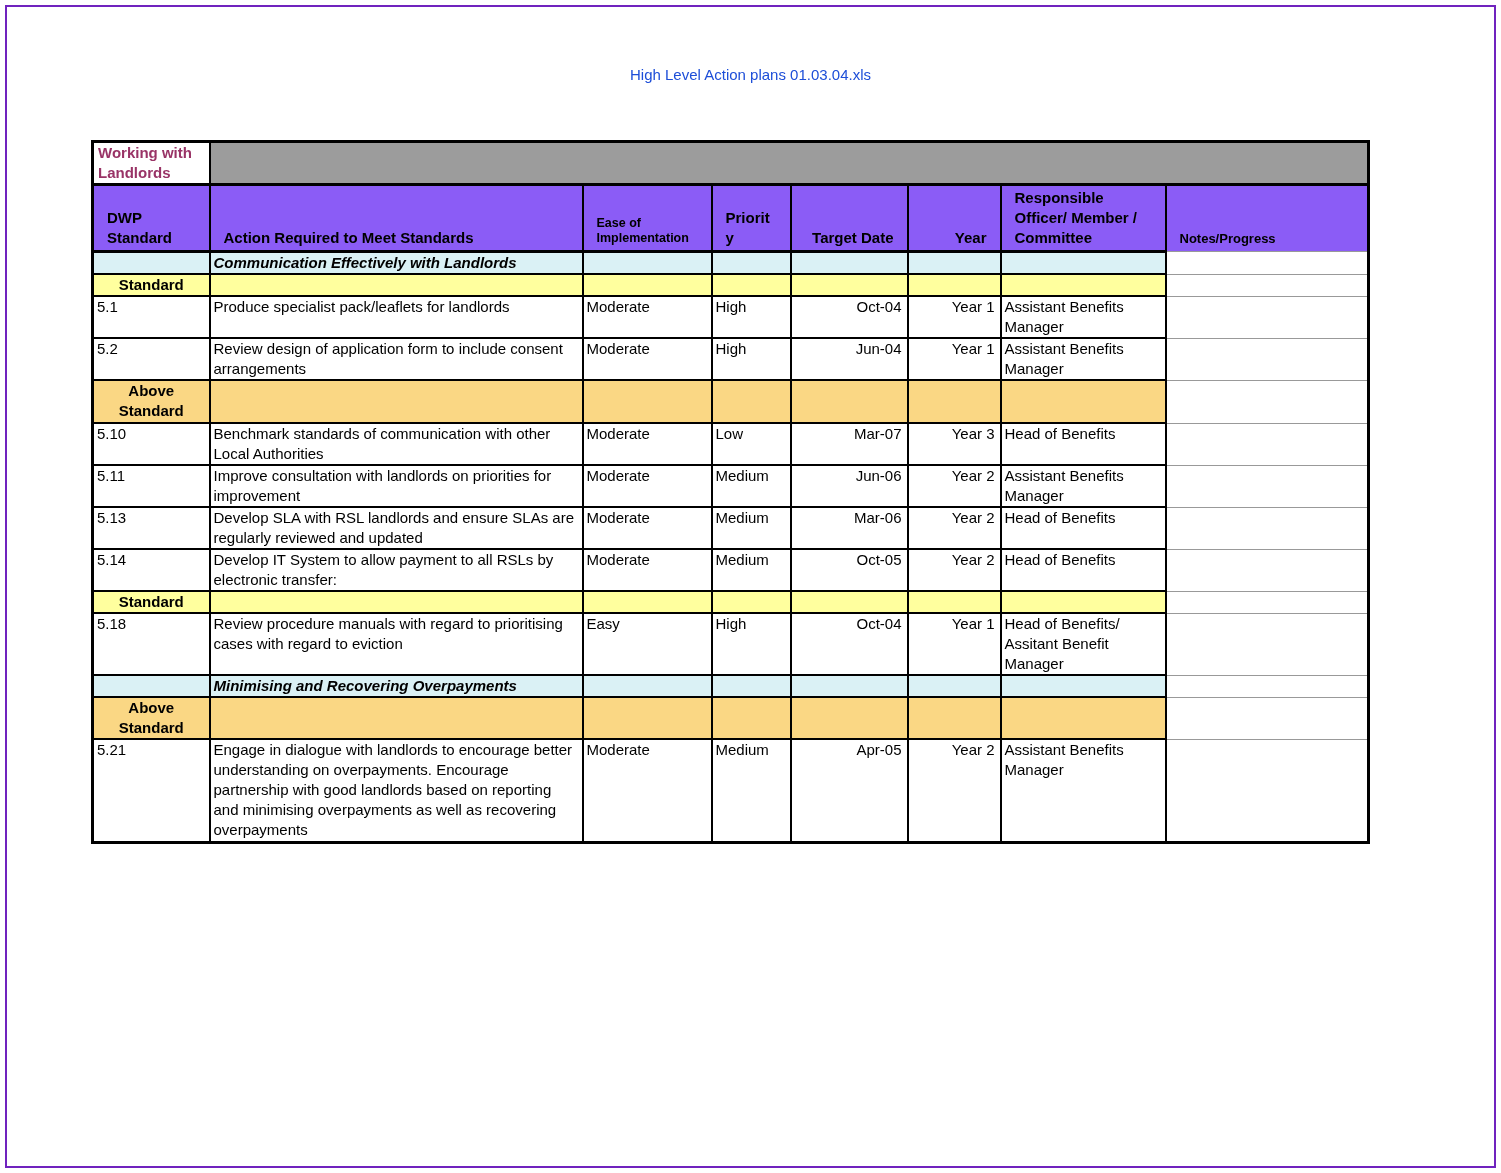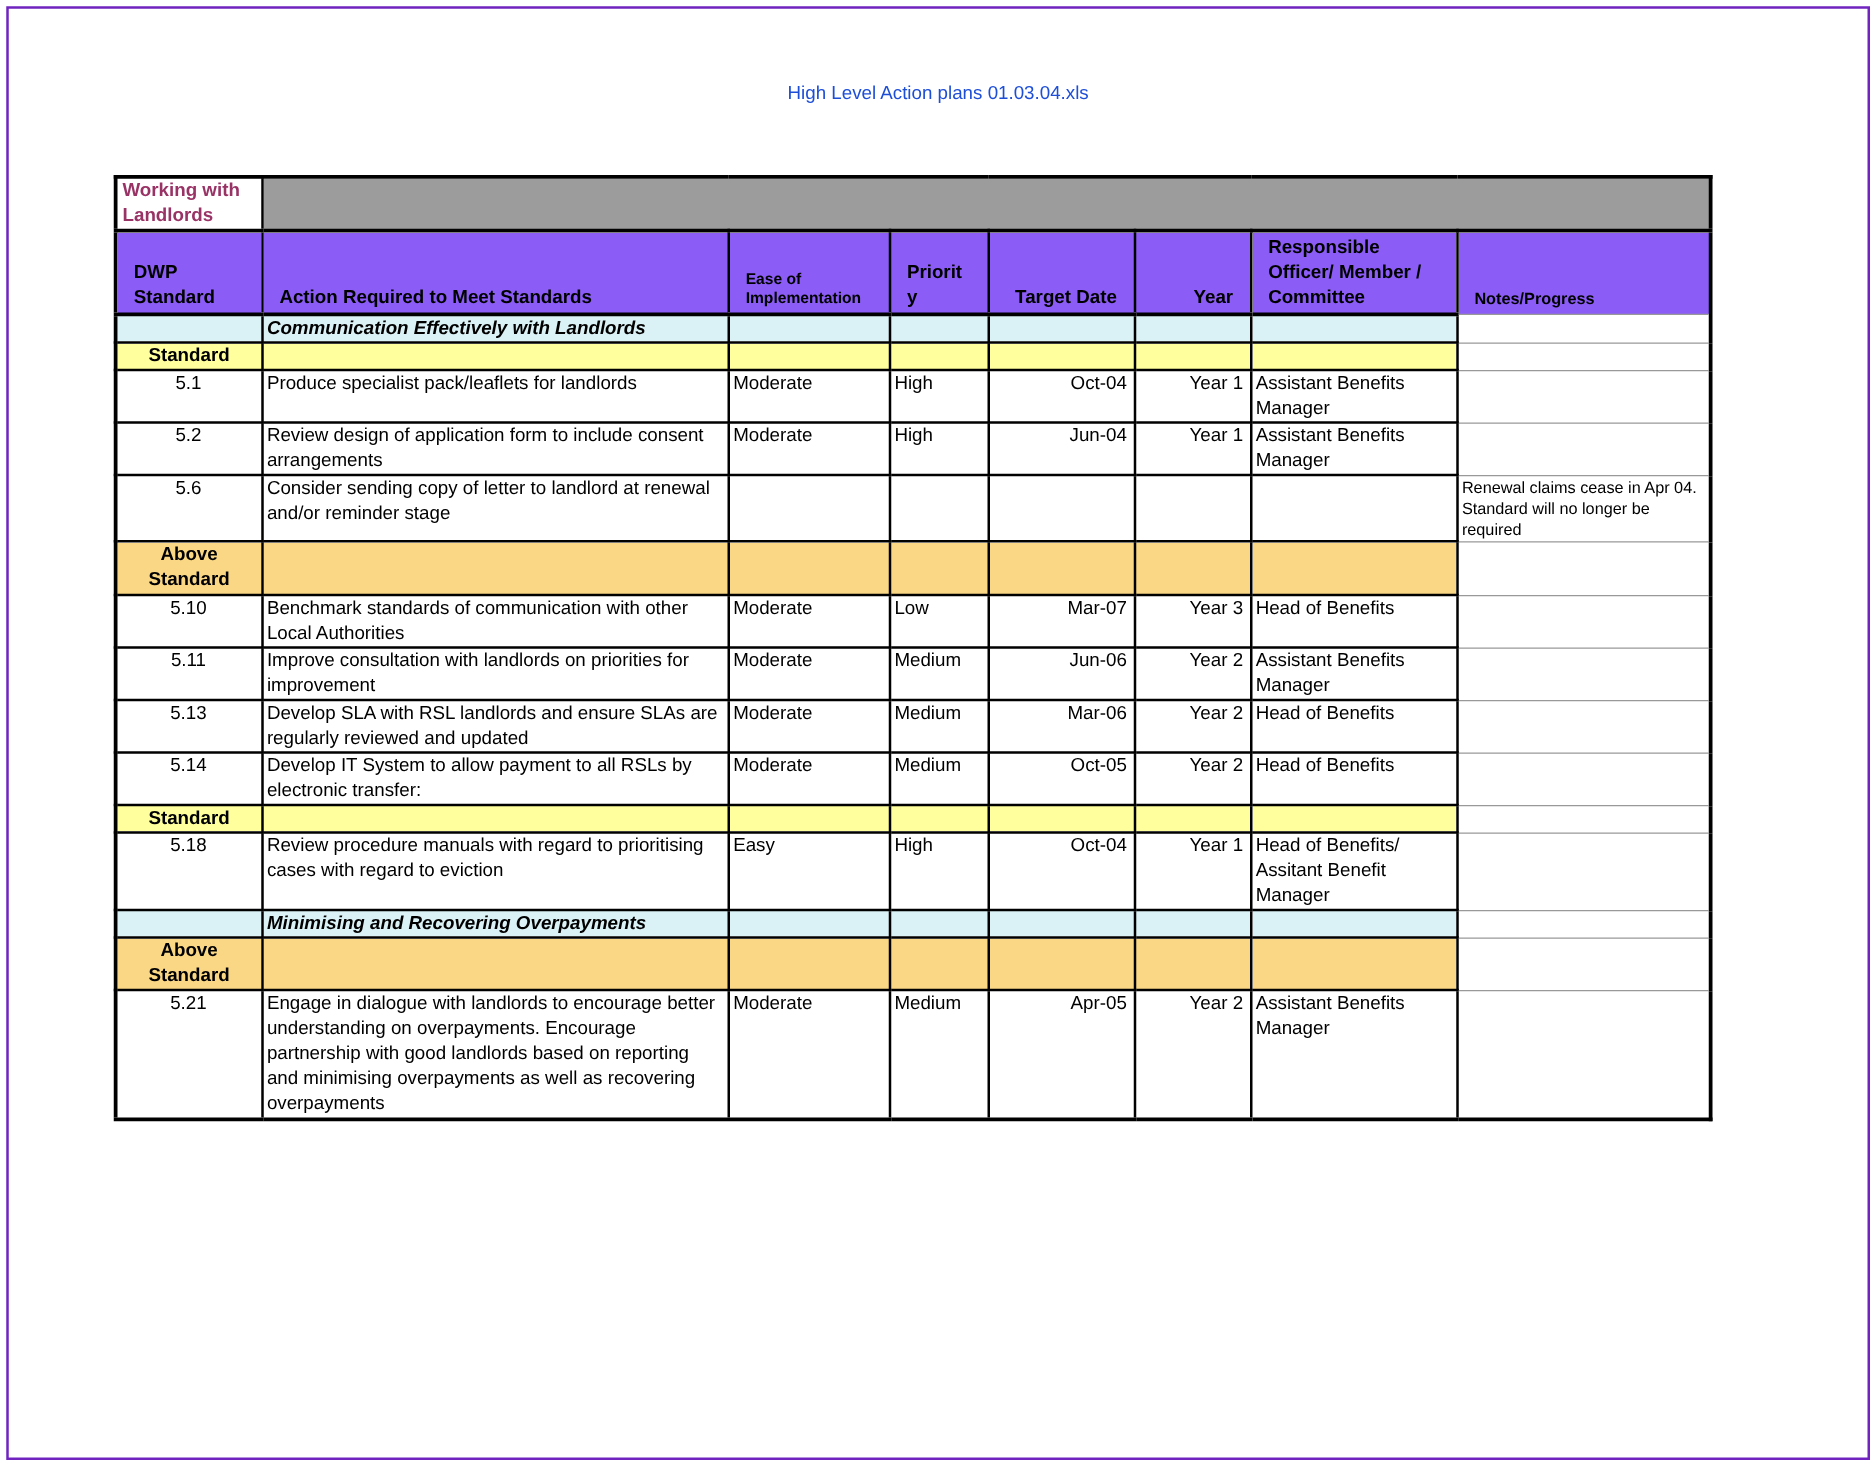--- a/index.html
+++ b/index.html
@@ -40,21 +40,21 @@
   }
   
   tr.sec td { background:#DAF1F5;margin-left:27px; }
   tr.sec td.notes { background:#fff; }
   tr.sec td.sec-title { font-weight:bold; font-style:italic; }
   tr.band-y td { background:#FFFF9E; }
   tr.band-t td { background:#FAD784; }
   tr.band-y td.notes, tr.band-t td.notes { background:#fff; }
   td.band-lbl { font-weight:bold; text-align:center; }
   
-  td.num { text-align:center; padding-right:4px; }
+  td.num { text-align:left; padding-right:4px; }
   td.right { text-align:right; padding-right:5px; }
   tr.lastrow td { border-bottom:3px solid #000; }
 </style>
 </head>
 <body>
 
 <div class="frame"></div>
 
 <div class="doc-title">High Level Action plans 01.03.04.xls</div>
 
@@ -124,30 +124,20 @@
     <td class="num">5.2</td>
     <td>Review design of application form to include consent arrangements</td>
     <td>Moderate</td>
     <td>High</td>
     <td class="right">Jun-04</td>
     <td class="right">Year 1</td>
     <td>Assistant Benefits Manager</td>
     <td class="notes"></td>
   </tr>
 
-  <tr class="item" style="height:53px">
-    <td class="num">5.6</td>
-    <td>Consider sending copy of letter to landlord at renewal and/or reminder stage</td>
-    <td></td>
-    <td></td>
-    <td class="right"></td>
-    <td class="right"></td>
-    <td></td>
-    <td class="notes">Renewal claims cease in Apr 04. Standard will no longer be required</td>
-  </tr>
 
   <tr class="band-t" style="height:43px">
     <td class="band-lbl">Above Standard</td>
     <td></td>
     <td></td>
         <td></td>
     <td></td>
         <td></td>
     <td></td>
         <td class="notes"></td>

